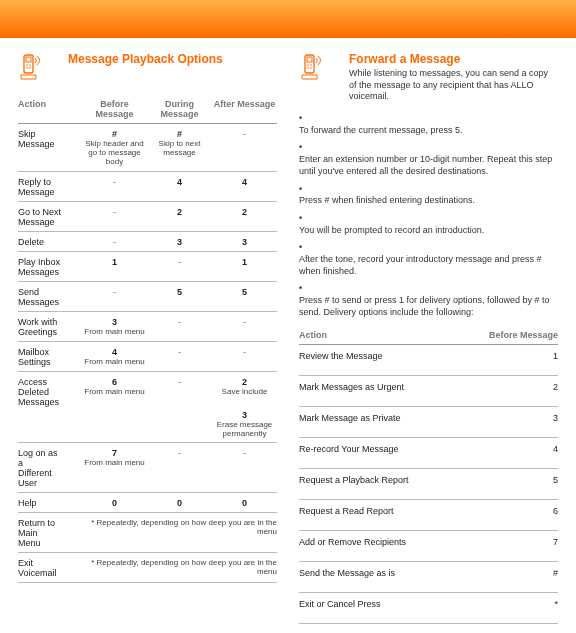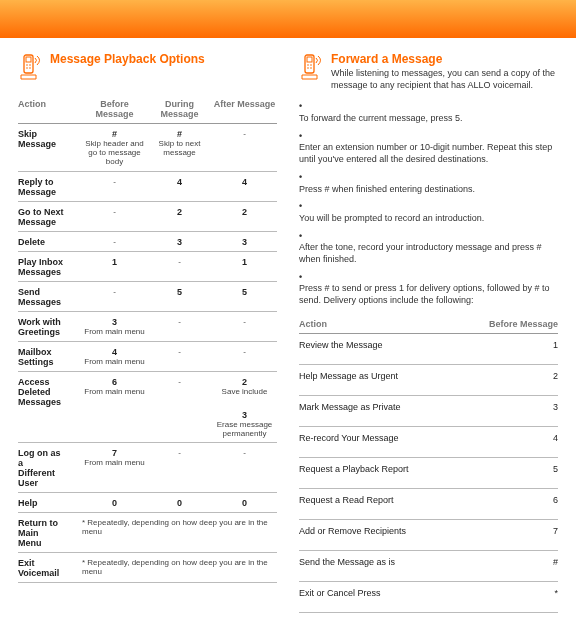--- a/index.html
+++ b/index.html
@@ -1,31 +1,31 @@
 <!DOCTYPE html>
 <html><head>
 <meta charset="utf-8">
 <style>
 *{box-sizing:border-box;margin:0;padding:0}
 body{font-family:Arial,Helvetica,sans-serif;font-size:9px;color:#333;width:576px;background:#fff}
 .topbar{height:38px;background:linear-gradient(180deg,#ffb347 0%,#ff6a00 100%)}
 .content{display:flex;padding:14px 18px 18px 18px;gap:22px}
 .col{flex:1;min-width:0}
-.section-head{display:flex;gap:8px;align-items:flex-start;margin-bottom:10px}
+.section-head{display:flex;gap:26px;align-items:flex-start;margin-bottom:10px}
 .icon-box{flex:0 0 auto;color:#ff6a00;margin-top:1px}
 .section-title{color:#ff6a00;font-size:12px;font-weight:bold;margin-bottom:2px}
 .section-sub{font-size:9px;color:#333;line-height:1.3}
 .col-headers{display:flex;font-weight:bold;color:#777;font-size:9px;border-bottom:1px solid #999;padding:6px 0 4px 0}
 .hdr-action{flex:0 0 64px}
 .hdr-col{flex:1;text-align:center}
 .row{display:flex;border-bottom:1px solid #bbb;padding:5px 0 4px 0;font-size:9px}
-.cell-action{flex:0 0 64px;font-weight:bold;color:#222}
+.cell-action{flex:0 0 64px;font-weight:normal;color:#222}
 .cell{flex:1;text-align:center;font-weight:bold;color:#222}
 .cell .sub,.cell-action .sub{font-weight:normal;font-size:8px;color:#444;line-height:1.15;display:block}
-.span3{flex:3;text-align:left}
+.span3{flex:3;text-align:right}
 .bullets{margin-top:6px}
 .bullets .item{margin-bottom:6px;font-size:9px;line-height:1.3}
 .bullets .dot{font-weight:bold;display:block}
 .row2{display:flex;justify-content:space-between;border-bottom:1px solid #bbb;padding:6px 0 14px 0;font-size:9px}
 .row2 .left{font-weight:normal;color:#222}
 .row2 .right{font-weight:normal;color:#222}
 .col2-head{display:flex;justify-content:space-between;font-weight:bold;color:#777;border-bottom:1px solid #999;padding:4px 0;margin-top:8px}
 </style>
 </head>
 <body>
@@ -202,21 +202,21 @@
     <div class="col2-head">
       <div>Action</div>
       <div>Before Message</div>
     </div>
     <div id="right-rows">
         <div class="row2">
           <div class="left">Review the Message</div>
           <div class="right">1</div>
         </div>
         <div class="row2">
-          <div class="left">Help Message as Urgent</div>
+          <div class="left">Mark Messages as Urgent</div>
           <div class="right">2</div>
         </div>
         <div class="row2">
           <div class="left">Mark Message as Private</div>
           <div class="right">3</div>
         </div>
         <div class="row2">
           <div class="left">Re-record Your Message</div>
           <div class="right">4</div>
         </div>

